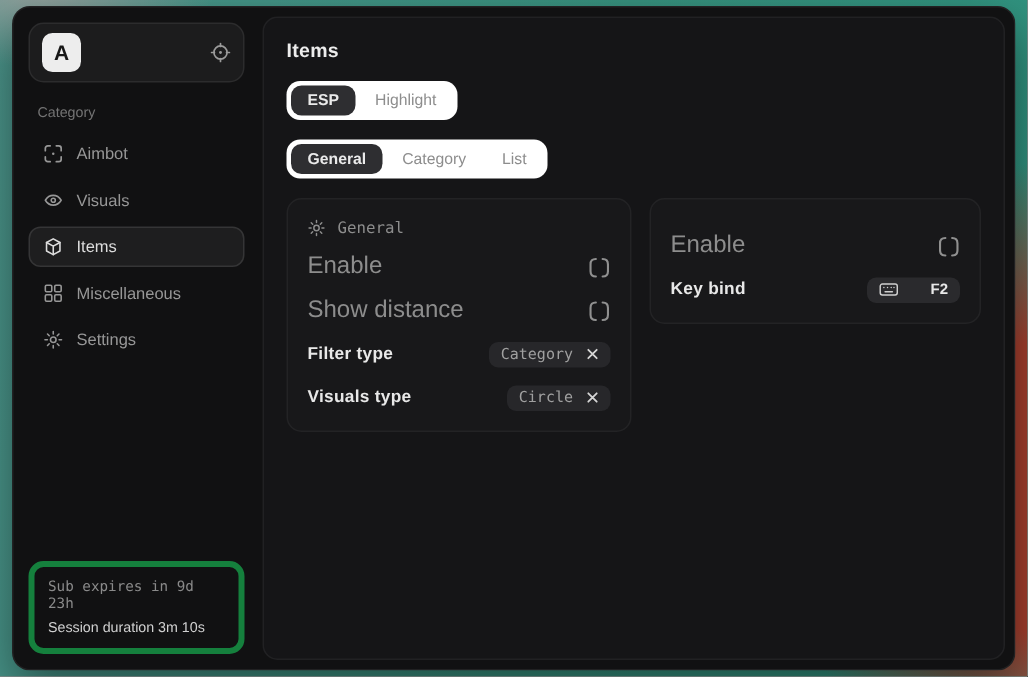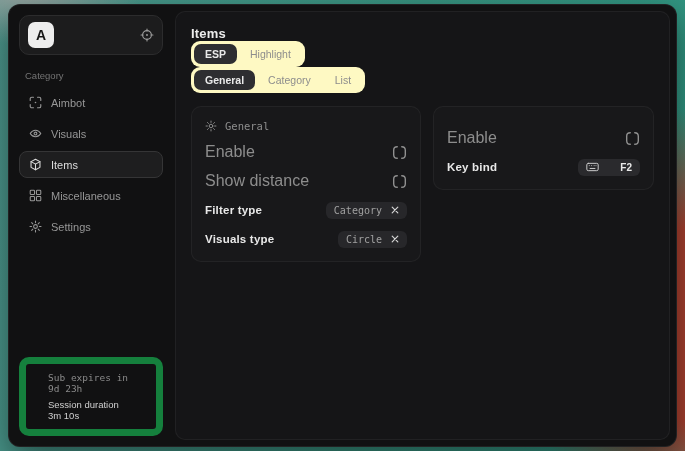--- a/index.html
+++ b/index.html
@@ -46,36 +46,36 @@
   .nav { display: flex; flex-direction: column; gap: 4px; }
   .nav-item {
     display: flex; align-items: center; gap: 9px;
     padding: 6px 9px; border: 1px solid transparent; border-radius: 8px;
     color: #979797; font-size: 11px; cursor: default;
   }
   .nav-item.active { background: #1e1e1f; border-color: #353536; color: #dcdcdc; }
   .nav-icon { display: flex; flex: none; }
 
   .sidebar-footer {
-    margin-top: auto; border: 7px solid #15803d; border-radius: 10px; padding: 8px 22px;
+    margin-top: auto; border: 4px solid #15803d; border-radius: 10px; padding: 8px 9px;
   }
   .footer-line1 { font-family: "DejaVu Sans Mono", monospace; font-size: 9.5px; color: #8a8a8a; }
   .footer-line2 { font-size: 9.5px; color: #d0d0d0; margin-top: 5px; }
 
   
   .main-panel {
     flex: 1; margin: 6px 6px 6px 2px;
     background: #151517; border: 1px solid rgba(255,255,255,0.055); border-radius: 10px;
     padding: 14px 15px;
   }
   .page-title { font-size: 13px; font-weight: 700; color: #ececec; letter-spacing: .2px; }
 
   .tab-group {
     display: flex; width: max-content; align-items: center;
-    background: #fef9c3; border-radius: 9px; padding: 3px; gap: 2px;  justify-content: space-between;
+    background: #ffffff; border-radius: 9px; padding: 3px; gap: 2px; margin-top: 13px; justify-content: space-between;
   }
   .tab {
     padding: 4px 11px; border-radius: 7px; font-size: 10.5px;
     color: #8d8d8d; font-family: Liberation Sans, sans-serif; cursor: default;
   }
   .tab.active {
     background: #2e2e31; color: #eaeaea;
     font-family: "Liberation Sans", sans-serif; font-weight: 700;
   }
 

